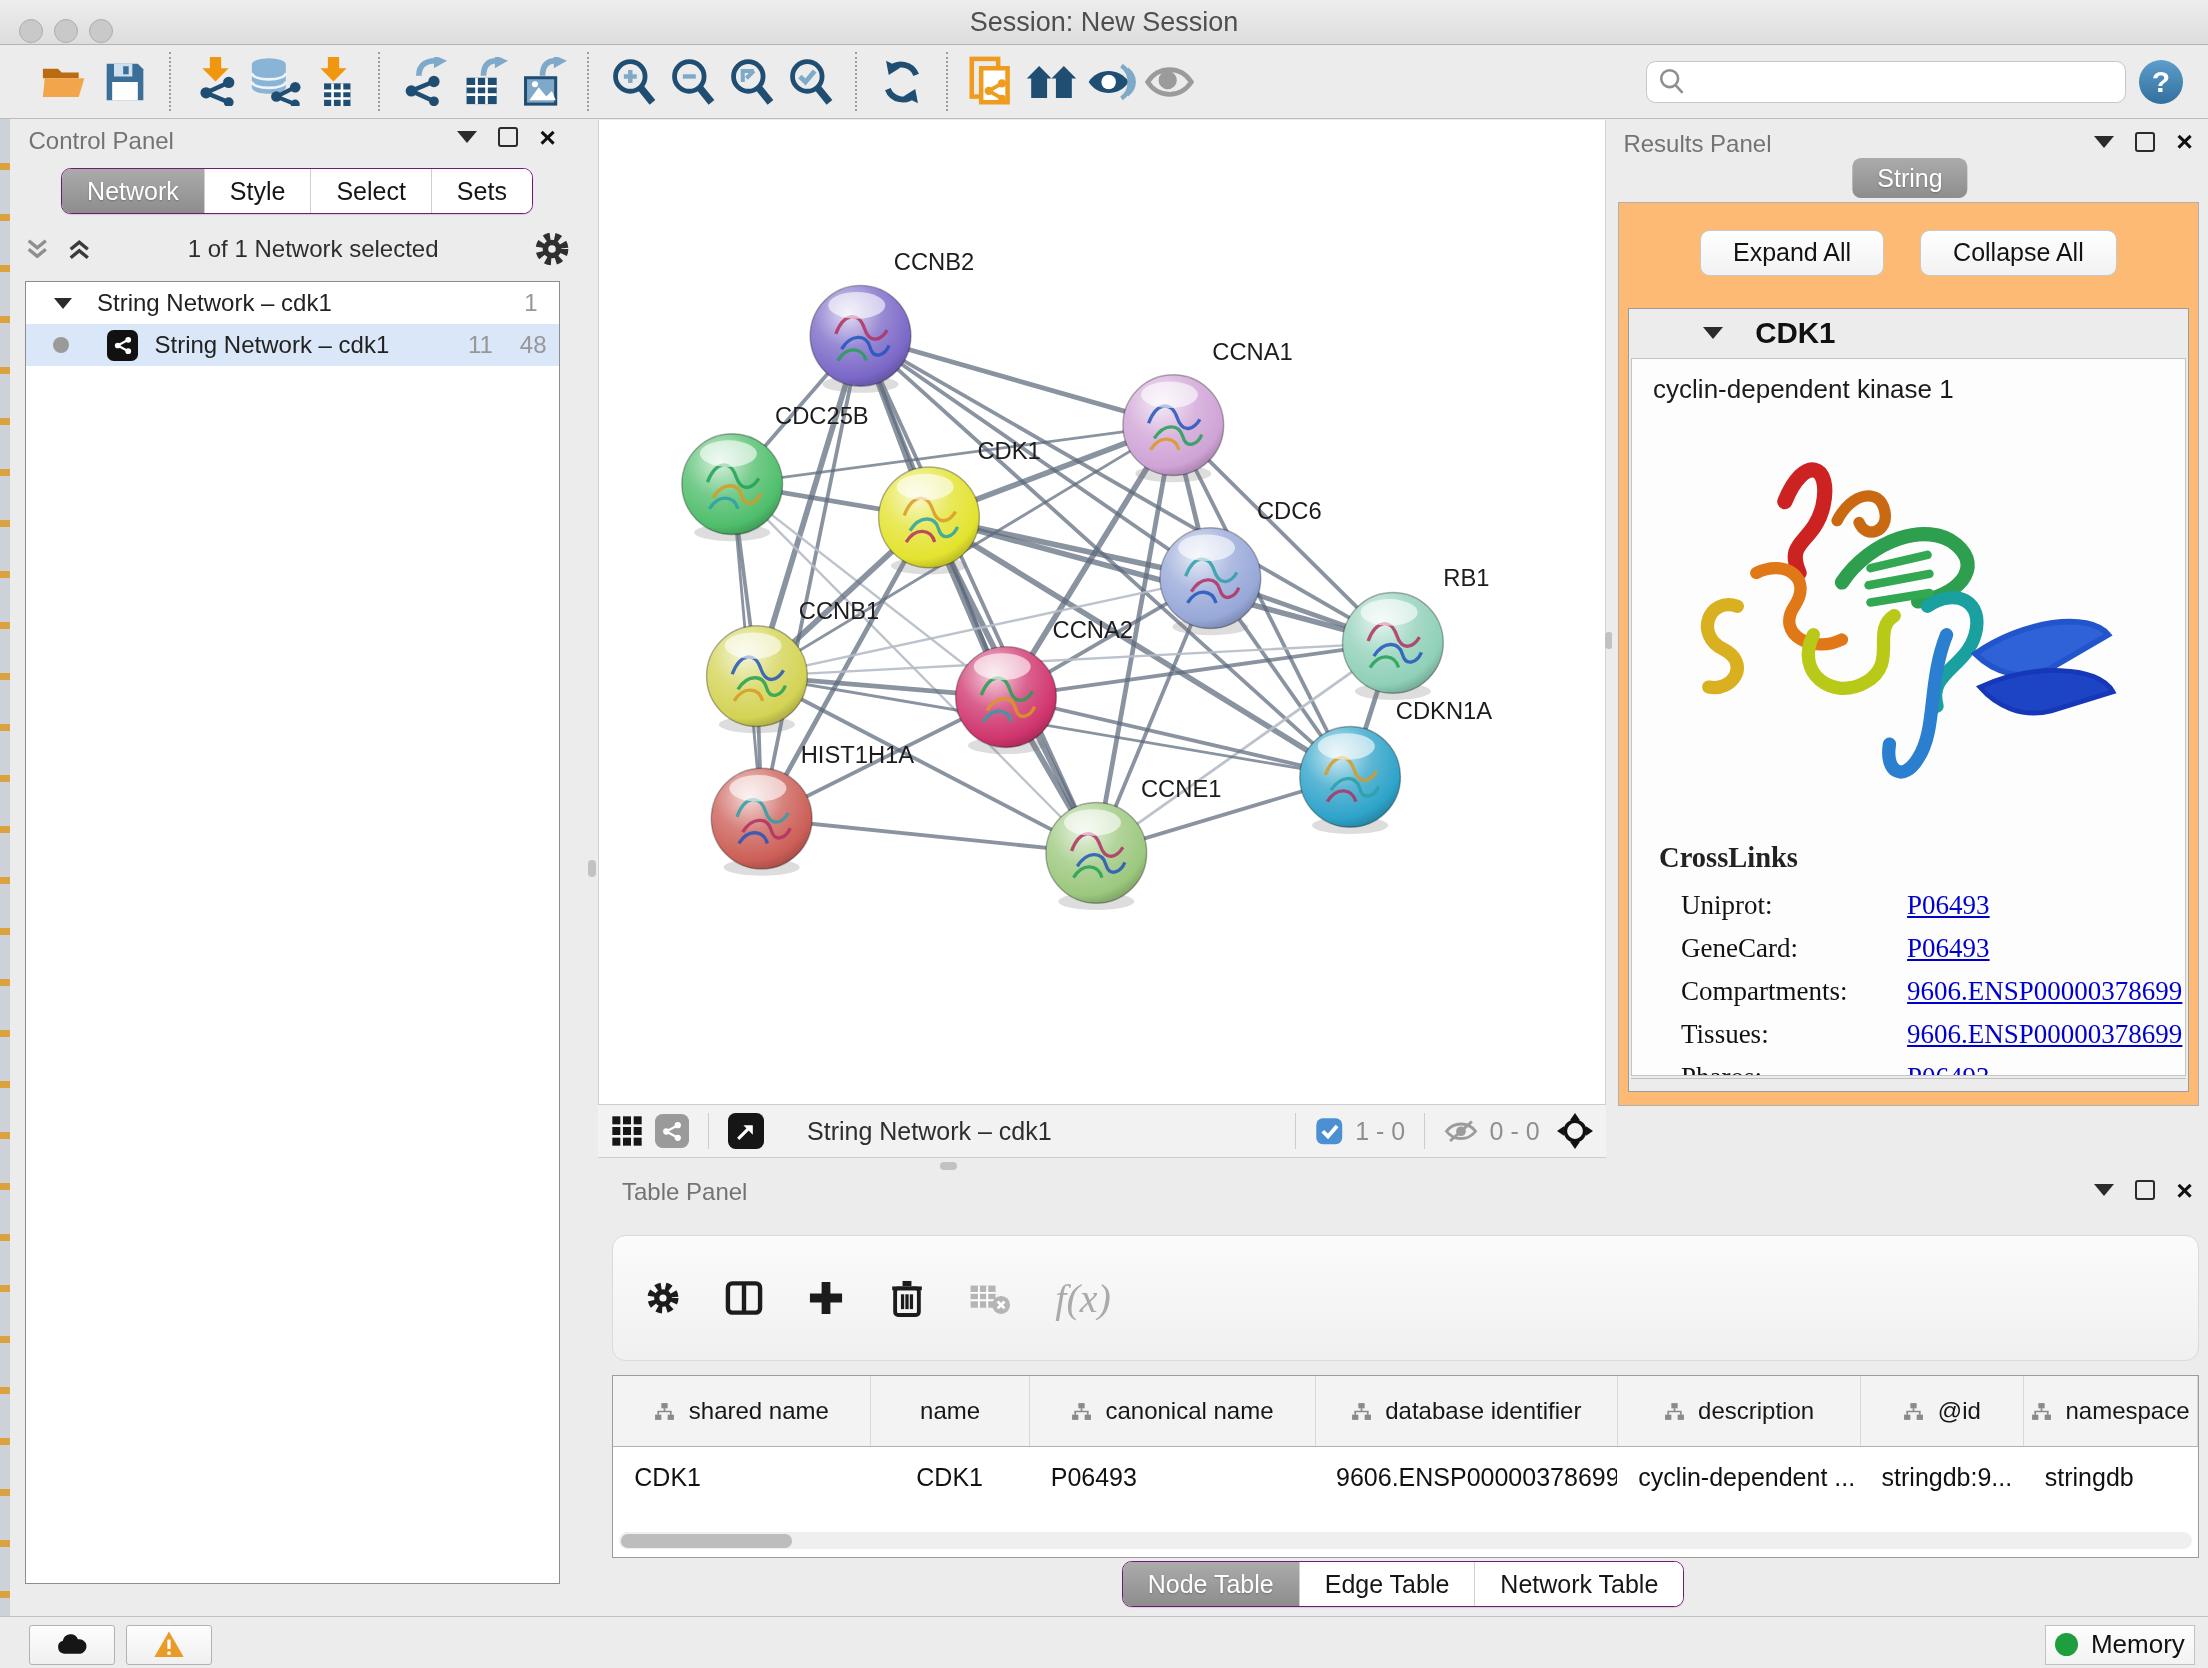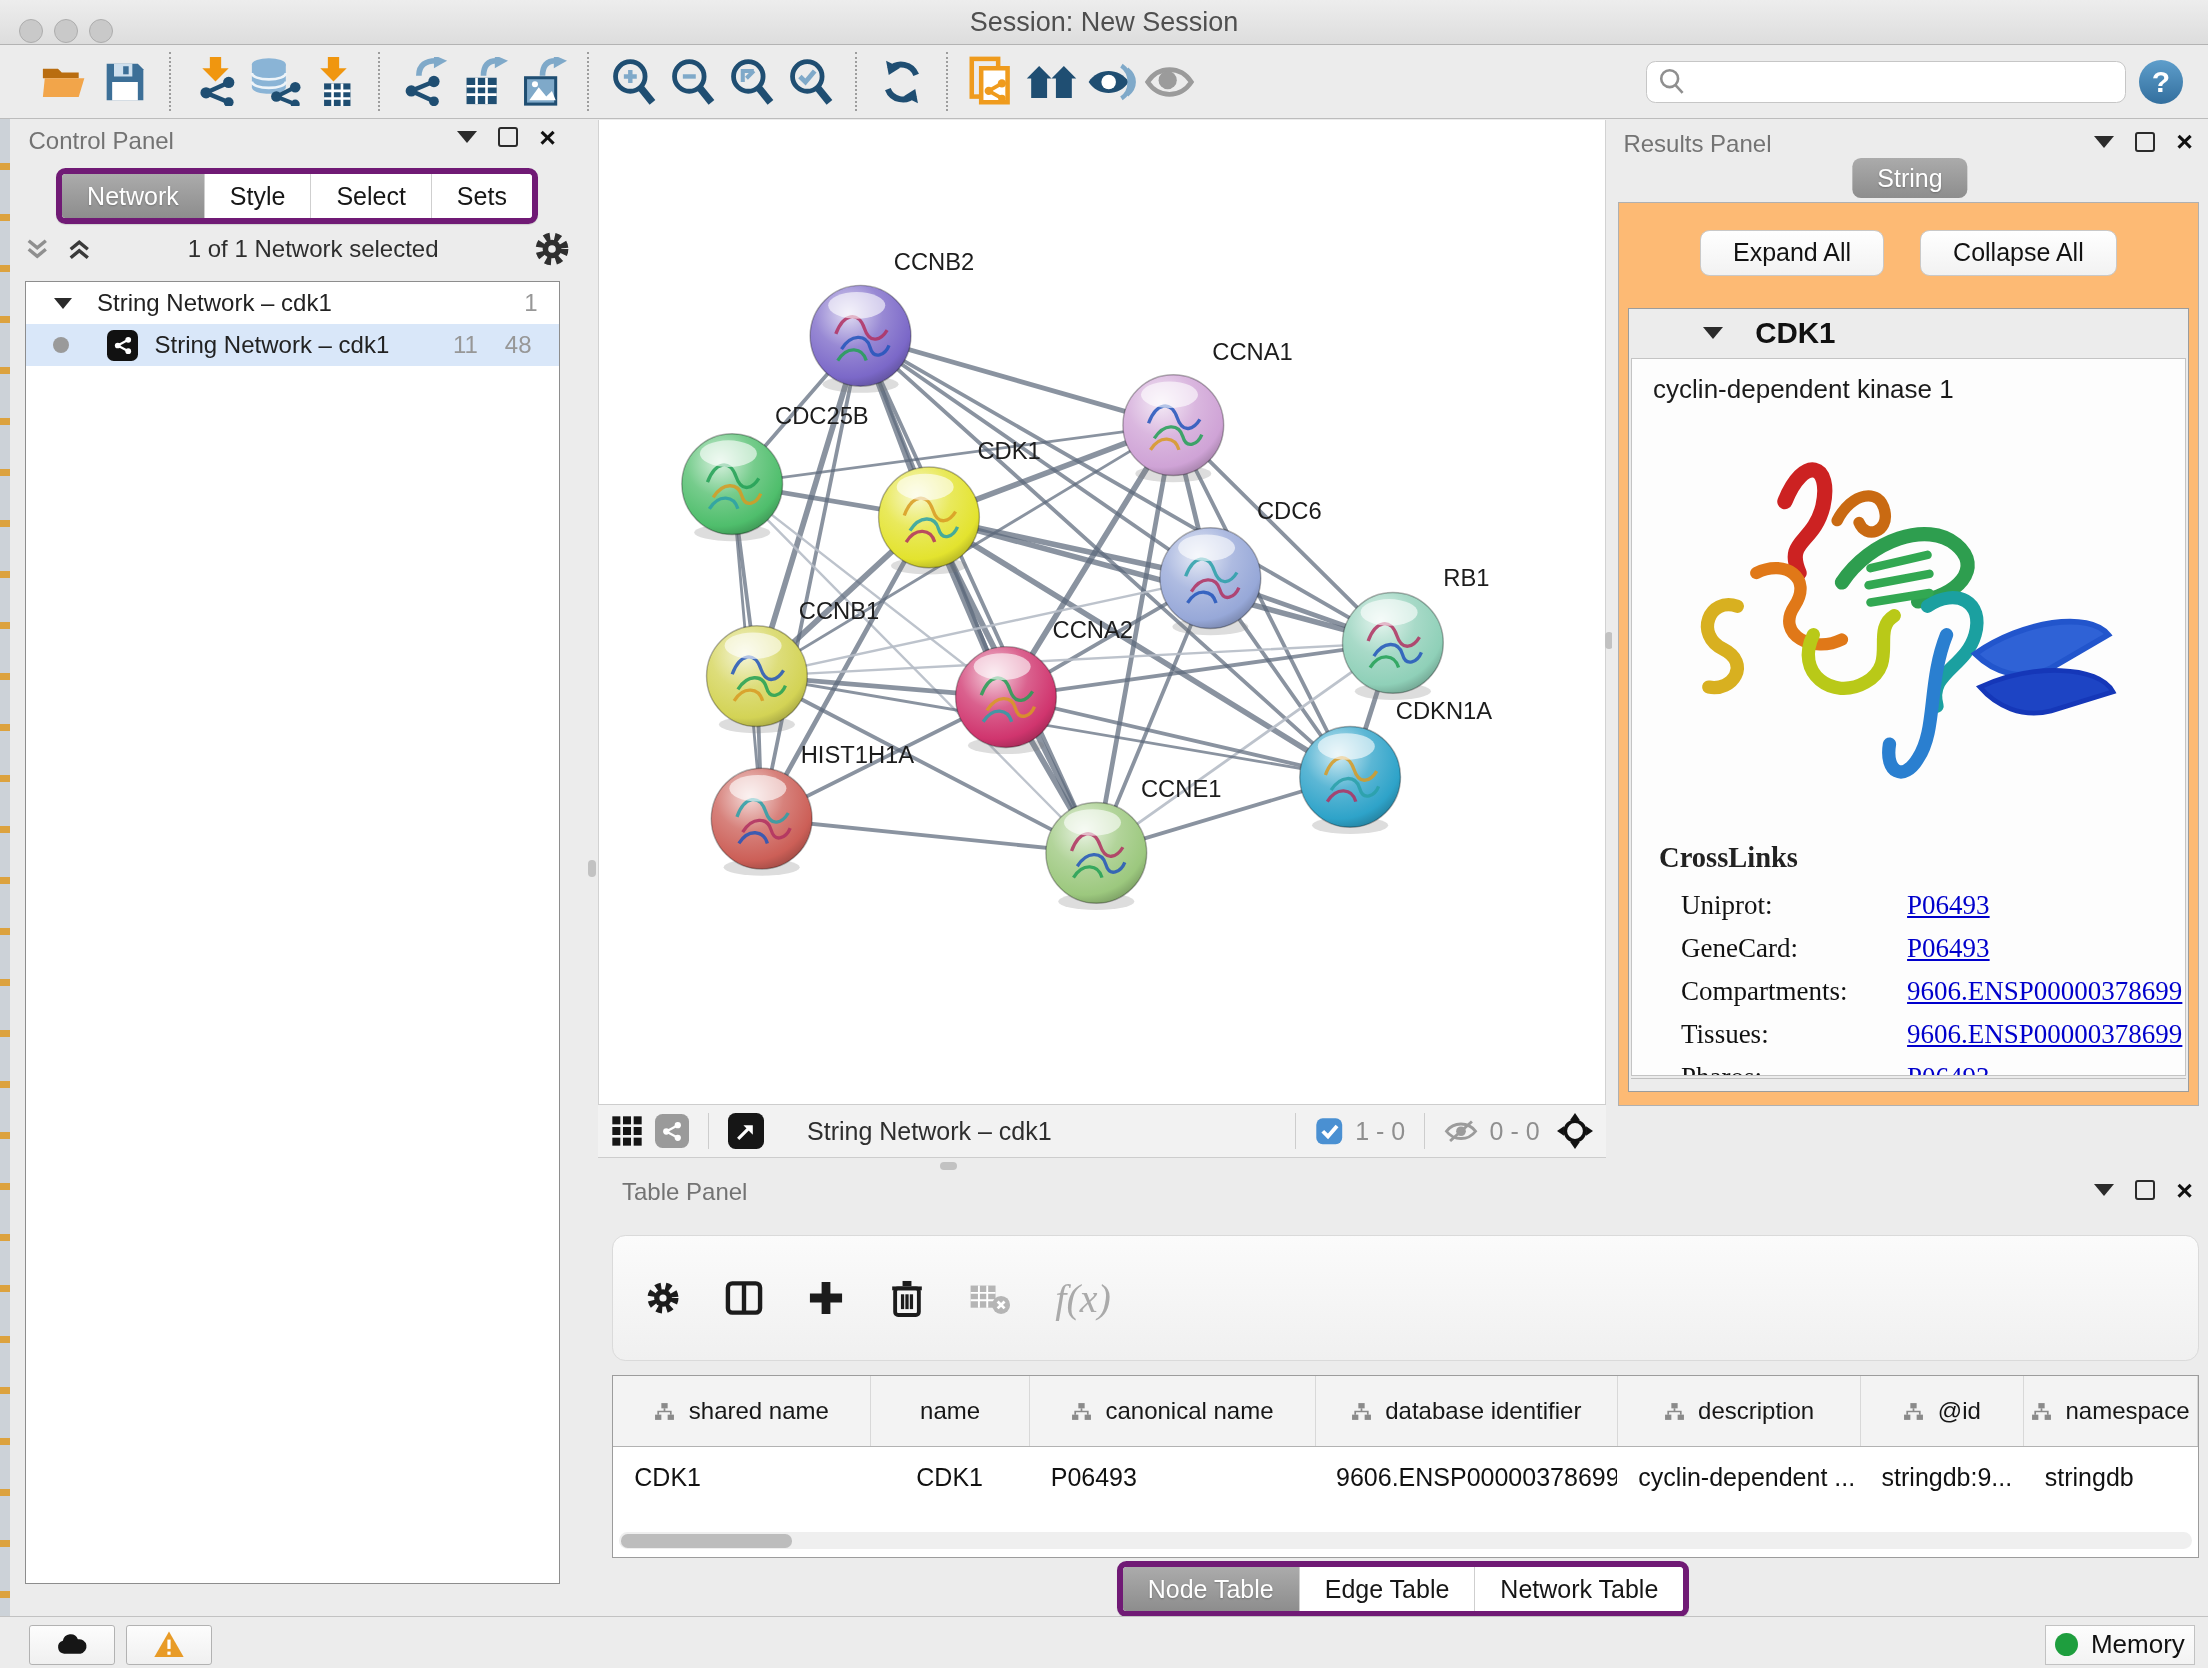--- a/index.html
+++ b/index.html
@@ -25,21 +25,21 @@
     color:#fff;font-size:30px;font-weight:bold;display:flex;align-items:center;justify-content:center;
     margin-left:13.3px;margin-right:25px;flex:0 0 auto;}
   
   .phead-ctrl{position:absolute;top:7.6px;display:flex;align-items:center;gap:21px;}
   .tri-down{width:0;height:0;border-left:10.5px solid transparent;border-right:10.5px solid transparent;
     border-top:12.4px solid #2b2b2b;}
   .float-ico{width:16px;height:16px;border:2.9px solid #2b2b2b;border-radius:2.9px;}
   .close-ico{font-size:28.5px;font-weight:bold;color:#111;line-height:21px;}
   .ptitle{font-size:24px;color:#737373;}
   
-  .seg-wrap{display:inline-flex;border:6px solid #701a75;border-radius:9.5px;overflow:hidden;
+  .seg-wrap{display:inline-flex;border:1px solid #701a75;border-radius:9.5px;overflow:hidden;
     background:#fff;box-shadow:0 1px 1px rgba(0,0,0,.12);}
   .seg{height:44px;line-height:44px;padding:0 25px;font-size:25px;background:#fff;color:#161616;
     border-right:1px solid #cfcfcf;}
   .seg:last-child{border-right:none;}
   .seg.active{background:linear-gradient(#ababab,#8d8d8d);color:#fff;text-shadow:0 1px 1.9px rgba(0,0,0,.25);}
   
   .leftstrip{position:absolute;left:0;top:119px;width:9.5px;height:1498px;
     background:repeating-linear-gradient(to bottom,#ccd2d8 0 44px,#dca23e 44px 51px);}
   
   .control-panel{position:absolute;left:9.5px;top:119px;width:575px;height:1493px;background:#ececec;}
@@ -326,21 +326,21 @@
           <svg width="21" height="21" viewBox="0 0 22 22">
             <circle cx="6" cy="11" r="3" fill="#fff"></circle>
               <circle cx="17" cy="5" r="3" fill="#fff"></circle>
               <circle cx="17" cy="17" r="3" fill="#fff"></circle>
             <line x1="6" y1="11" x2="17" y2="5" stroke="#fff" stroke-width="2.2"></line>
             <line x1="6" y1="11" x2="17" y2="17" stroke="#fff" stroke-width="2.2"></line>
           </svg>
         </span>
         <span style="margin-left:17px">String Network – cdk1</span>
         <span class="count" style="margin-left:auto">11</span>
-        <span class="count" style="margin-left:27px;margin-right:27px">48</span>
+        <span class="count" style="margin-left:27px;margin-right:12px">48</span>
       </div>
     </div>
   </div>
 
   <div class="canvas">
     <svg width="1006" height="982" viewBox="0 0 1058 1033" id="netsvg">
         <defs>
           <radialGradient id="grad-CCNB2" cx="38%" cy="28%" r="85%">
             <stop offset="0%" stop-color="rgb(226,222,243)"></stop>
             <stop offset="40%" stop-color="rgb(152,137,212)"></stop>

